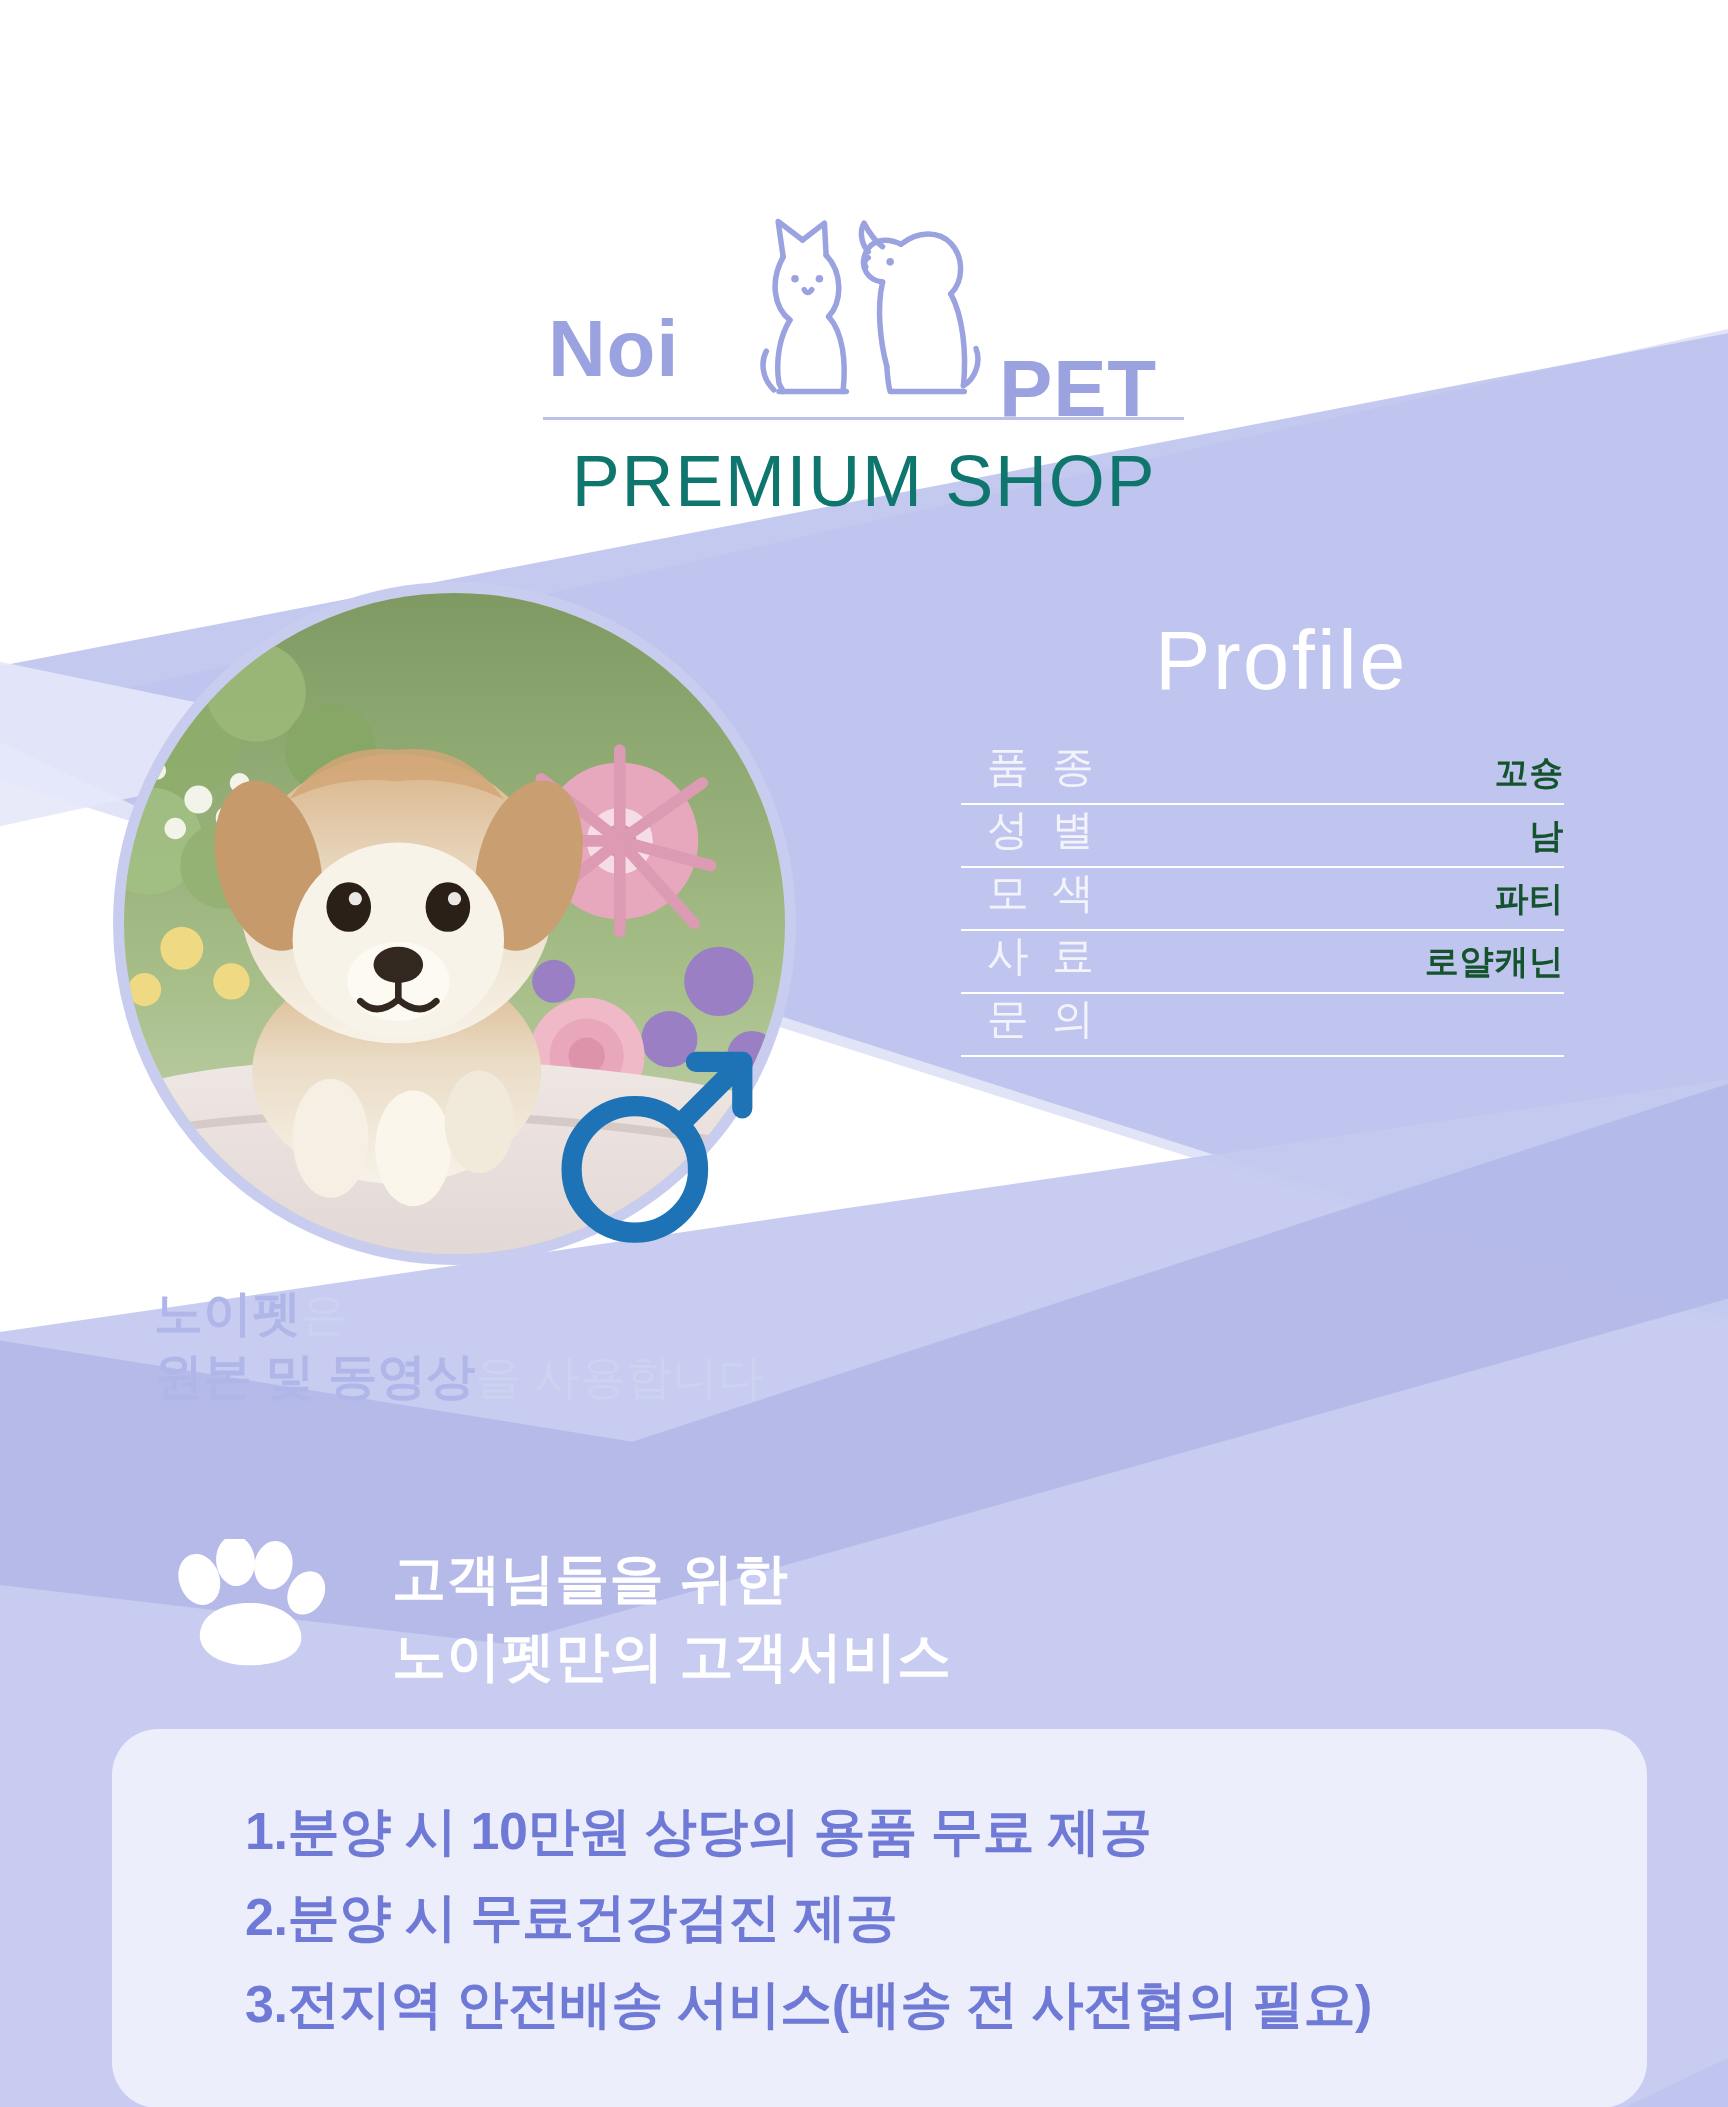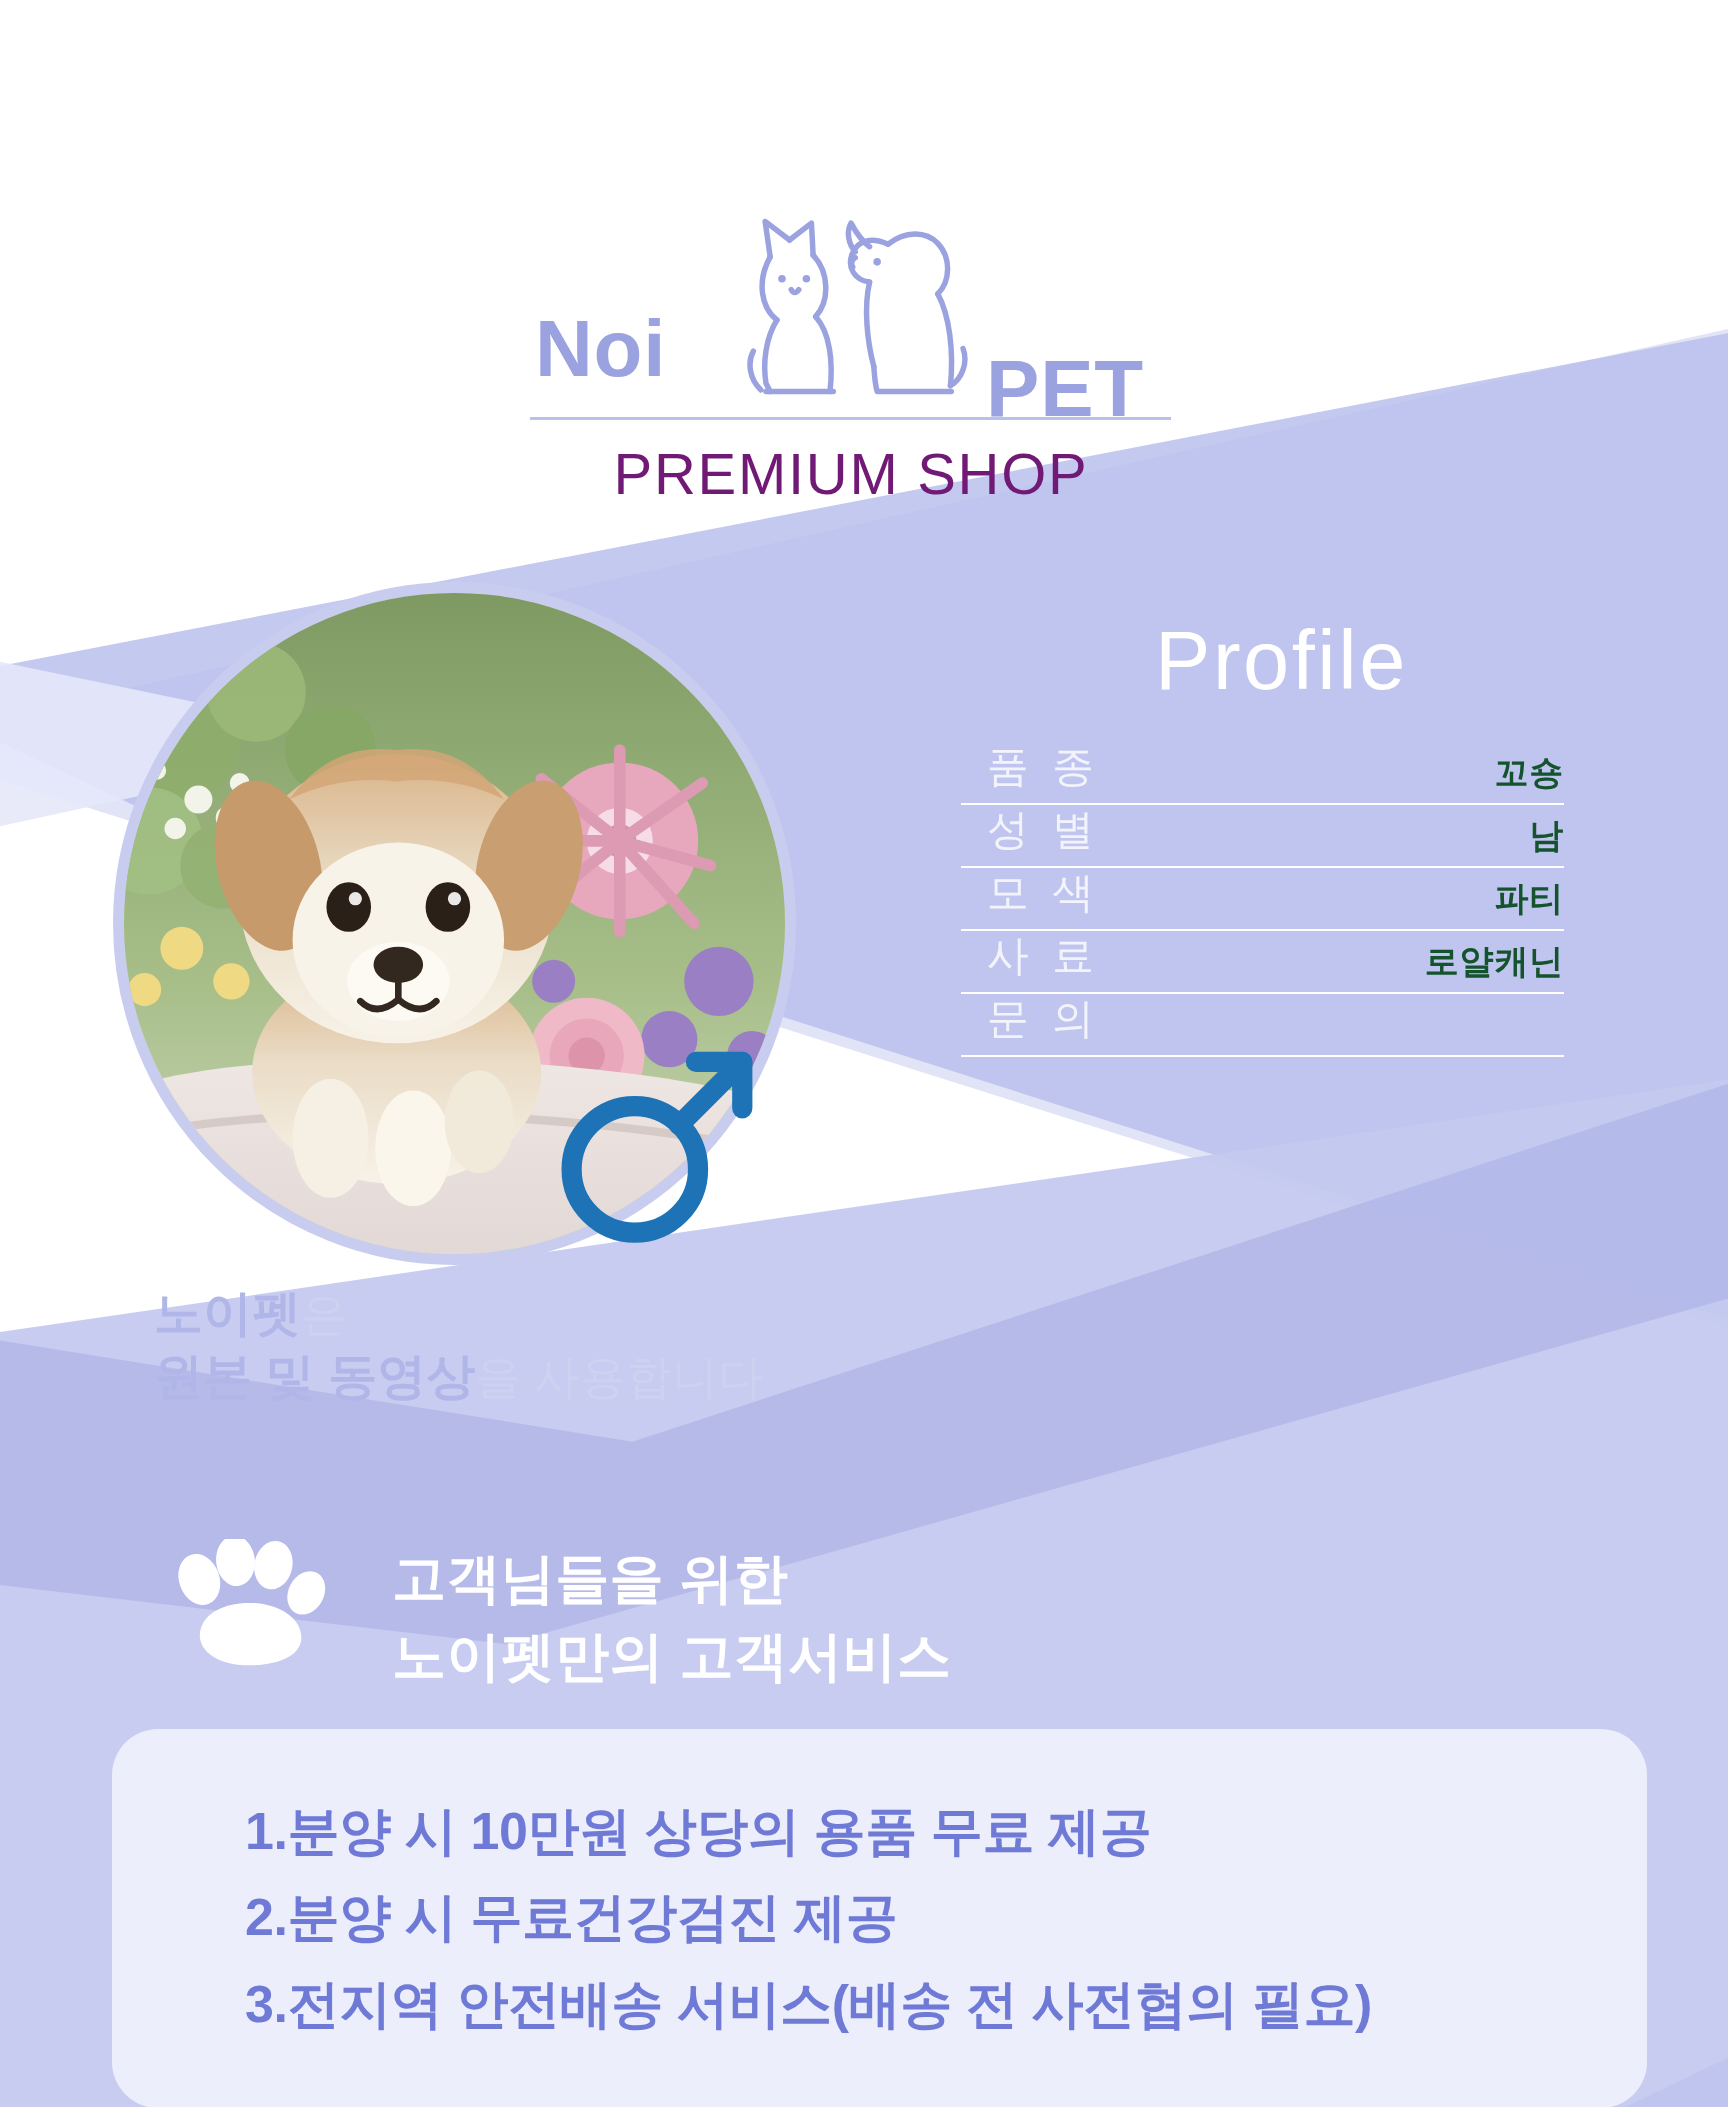--- a/index.html
+++ b/index.html
@@ -18,21 +18,21 @@
     overflow: hidden;
   }
 
   
   .bg-layer { position: absolute; inset: 0; overflow: hidden; }
   .bg-svg { position: absolute; top: 0; left: 0; width: 1729px; height: 2649px; }
 
   
   .logo-wrap {
     position: absolute;
-    left: 484px;
+    left: 497px;
     top: 84px;
     width: 734px;
     height: 379px;
   }
   .logo-row {
     position: relative;
     width: 100%;
     height: 236px;
   }
   .logo-text-left {
@@ -68,22 +68,22 @@
     width: 641px;
     height: 2.5px;
     background: #b9c0ea;
   }
   .logo-sub {
     position: absolute;
     left: 0;
     top: 356px;
     width: 734px;
     text-align: center;
-    font-size: 58px;
-    color: #701a75;
+    font-size: 72px;
+    color: #0f766e;
     letter-spacing: 1.7px;
   }
 
   
   .photo-circle {
     position: absolute;
     left: 113px;
     top: 582px;
     width: 683px;
     height: 683px;

